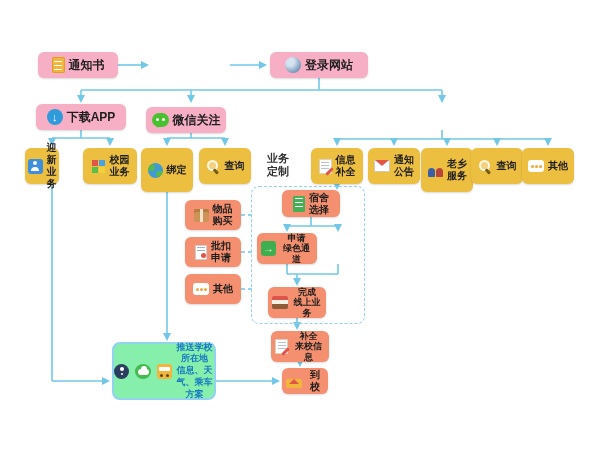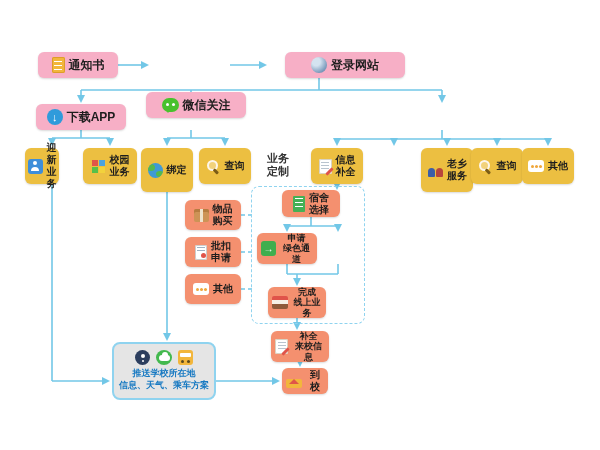--- a/index.html
+++ b/index.html
@@ -16,22 +16,22 @@
   .lbl{font-weight:bold;color:#1e1e1e;white-space:pre-line;line-height:1.18;text-align:center;}
   .pink .lbl{font-size:12px;}
   .yellow .lbl{font-size:10px;}
   .orange .lbl{font-size:10px;}
   .plain .lbl{font-size:11px;color:#333;}
   .lbl.tight{font-size:9px;}
 
   .dashedbox{position:absolute;left:251px;top:186px;width:114px;height:138px;
              border:1.6px dashed #8fd3ef;border-radius:8px;box-sizing:border-box;}
 
-  .infobox{position:absolute;left:112px;top:342px;width:104px;height:58px;background:#e5e5e5;
-           border:2px solid #8fd3ef;border-radius:8px;display:flex;flex-direction:column;
+  .infobox{position:absolute;left:112px;top:342px;width:104px;height:58px;background:#86efac;
+           border:2px solid #8fd3ef;border-radius:8px;display:flex;flex-direction:row;
            align-items:center;justify-content:center;gap:3px;box-sizing:border-box;}
   .irow{display:flex;gap:6px;}
   .ilbl{font-size:9px;font-weight:bold;color:#1779c2;text-align:center;white-space:pre-line;line-height:1.3;}
 
   
   .ic{position:relative;display:inline-block;flex:0 0 auto;}
   .ic-doc{width:13px;height:16px;background:#f2b63c;border-radius:2px;box-shadow:inset 0 0 0 1px #dd9d28;}
   .ic-doc::after{content:"";position:absolute;left:2.5px;top:3.5px;width:8px;height:9px;
     background:repeating-linear-gradient(to bottom,#fff 0,#fff 1.5px,transparent 1.5px,transparent 4px);}
   .ic-student{width:16px;height:16px;}
@@ -174,30 +174,30 @@
       </g>
     </g>
   </svg>
 
   <div class="dashedbox"></div>
 
   <div class="node pink" style="left:38px;top:52px;width:80px;height:26px">
     <span class="ic ic-doc"></span>
     <span class="lbl">通知书</span>
   </div>
-  <div class="node pink" style="left:285px;top:52px;width:120px;height:26px">
+  <div class="node pink" style="left:270px;top:52px;width:98px;height:26px">
     <span class="ic ic-globe"></span>
     <span class="lbl">登录网站</span>
   </div>
 
   <div class="node pink" style="left:36px;top:104px;width:90px;height:26px">
     <span class="ic ic-download"></span>
     <span class="lbl">下载APP</span>
   </div>
-  <div class="node pink" style="left:146px;top:92px;width:100px;height:26px">
+  <div class="node pink" style="left:146px;top:107px;width:80px;height:26px">
     <span class="ic ic-wechat"></span>
     <span class="lbl">微信关注</span>
   </div>
 
   <div class="node yellow" style="left:25px;top:148px;width:34px;height:36px">
     <span class="ic ic-welcome"></span>
     <span class="lbl">迎新
 业务</span>
   </div>
   <div class="node yellow" style="left:83px;top:148px;width:54px;height:36px">
@@ -214,20 +214,25 @@
     <span class="lbl">查询</span>
   </div>
   <div class="node plain" style="left:254px;top:146px;width:48px;height:38px">
     <span class="lbl">业务
 定制</span>
   </div>
   <div class="node yellow" style="left:311px;top:148px;width:52px;height:36px">
     <span class="ic ic-edit"></span>
     <span class="lbl">信息
 补全</span>
+  </div>
+  <div class="node yellow" style="left:368px;top:148px;width:52px;height:36px">
+    <span class="ic ic-mail"></span>
+    <span class="lbl">通知
+公告</span>
   </div>
   <div class="node yellow" style="left:421px;top:148px;width:52px;height:44px">
     <span class="ic ic-people"></span>
     <span class="lbl">老乡
 服务</span>
   </div>
   <div class="node yellow" style="left:471px;top:148px;width:52px;height:36px">
     <span class="ic ic-search"></span>
     <span class="lbl">查询</span>
   </div>

